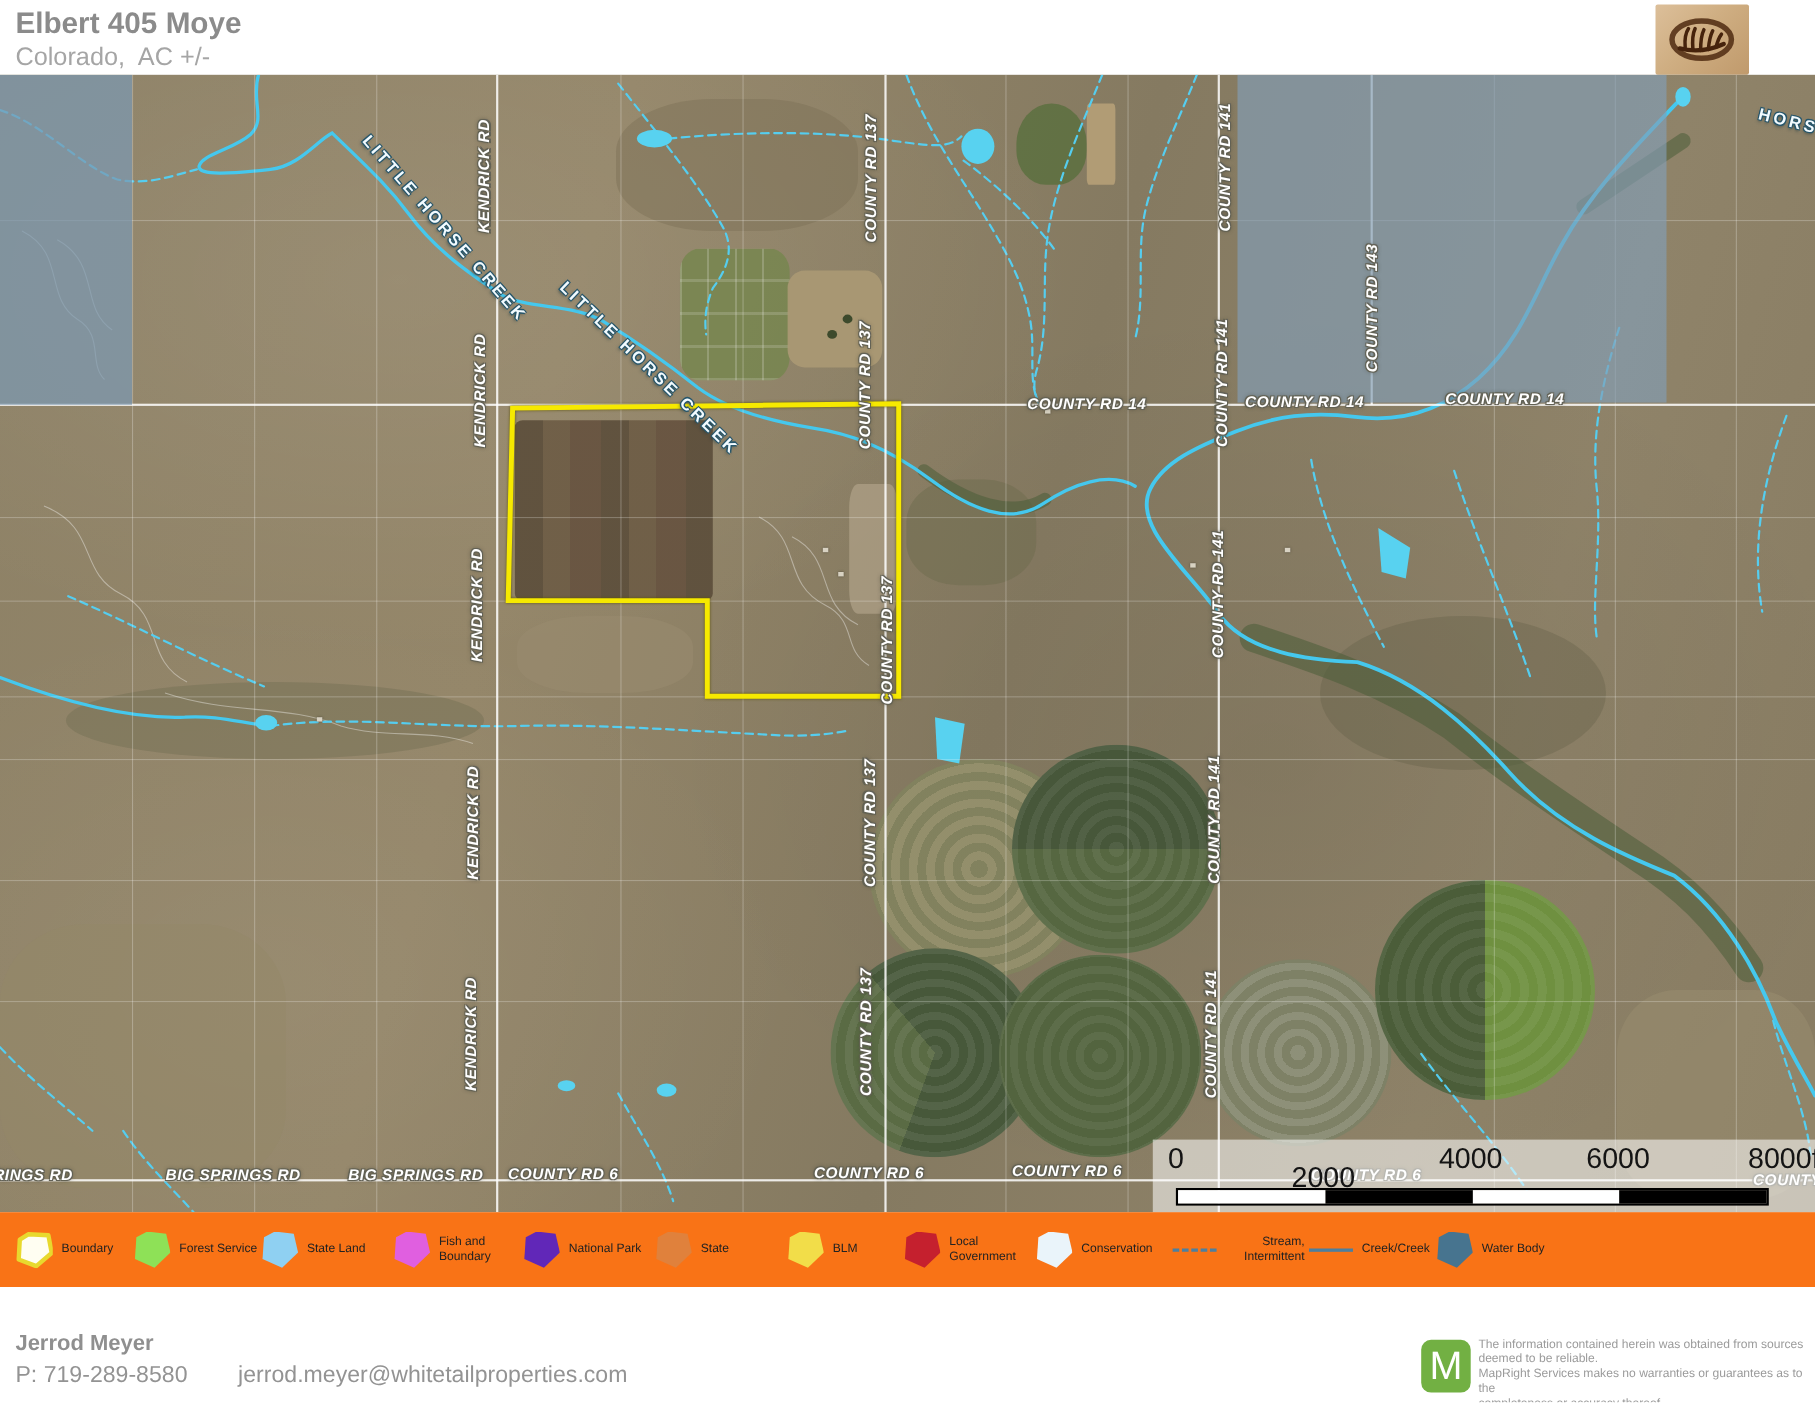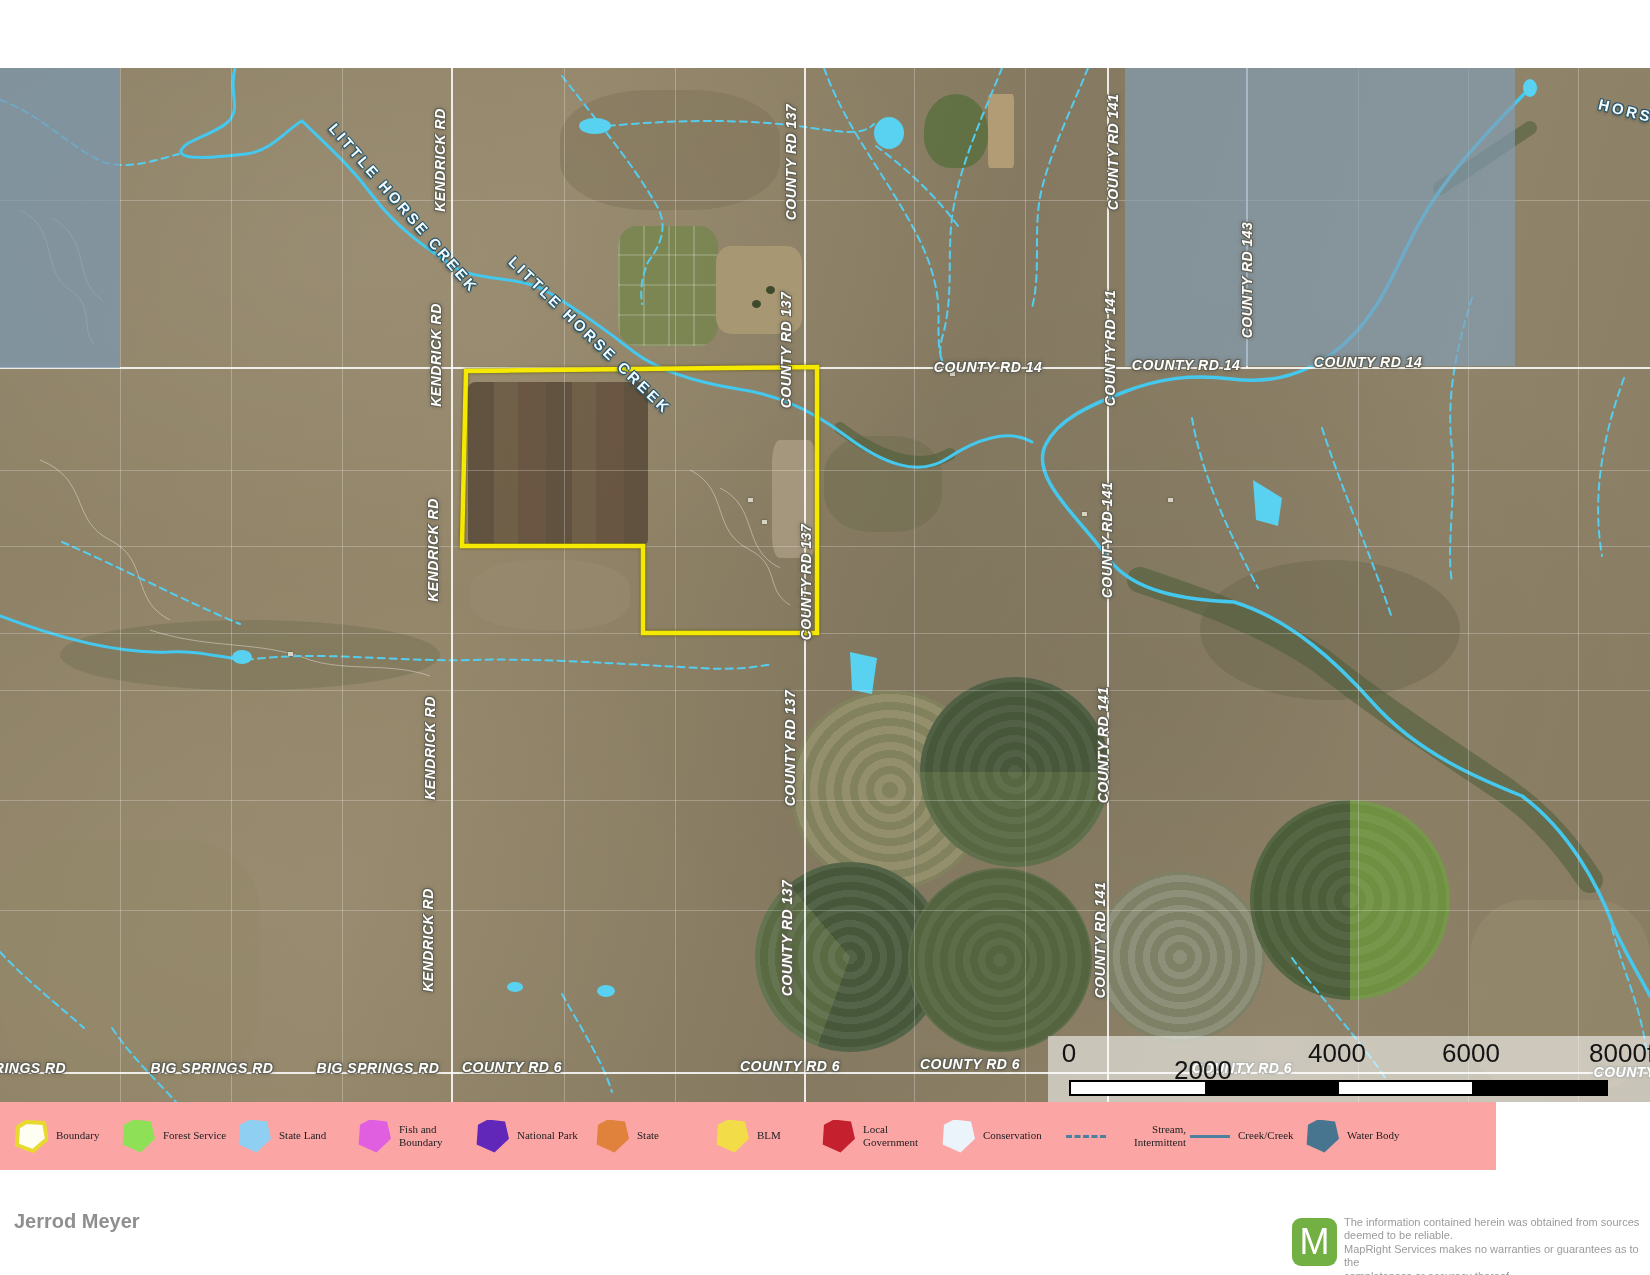--- a/index.html
+++ b/index.html
@@ -34,39 +34,50 @@
           text-shadow:-1px -1px 0 #27566b,1px -1px 0 #27566b,-1px 1px 0 #27566b,1px 1px 0 #27566b,0 2px 3px rgba(18,48,60,.7);}
   .fdot{width:5px;height:4px;background:#d8d2c2;box-shadow:0 0 2px rgba(60,55,40,.8);}
   .tdot{width:9px;height:8px;border-radius:50%;background:#3d4a2c;}
   
   .scalebox{left:1048px;top:968px;width:602px;height:66px;background:rgba(255,255,255,.55);}
   .scalebox *{position:absolute;}
   .stick{transform:translateX(-50%);top:2px;font-size:26px;color:#141414;white-space:nowrap;}
   .sbar{left:21px;top:44px;width:535px;height:12px;border:2px solid #000;display:flex;}
   .sseg{position:static;height:100%;flex:1;}
   
-  .legend{position:absolute;left:0;top:1102px;width:1496px;height:68px;background:#fca5a5;font-family:Liberation Serif, serif;}
+  .legend{position:absolute;left:0;top:1102px;width:1650px;height:68px;background:#f97316;}
   .litem{position:absolute;top:12px;display:flex;align-items:center;gap:8px;height:44px;}
   .pent{width:33px;height:33px;clip-path:polygon(36% 0%,88% 6%,100% 58%,56% 100%,2% 76%,6% 16%);flex:0 0 auto;}
   .lline{width:40px;height:0;flex:0 0 auto;}
   .llabel{font-size:11px;color:#222;line-height:1.2;width:72px;}
   
   .ftr{position:absolute;left:0;top:1170px;width:1650px;height:105px;background:#fff;}
   .agent{position:absolute;left:14px;top:40px;font-size:20px;font-weight:bold;color:#8f8f8f;}
   .contact{position:absolute;left:14px;top:68px;font-size:21px;color:#939393;}
   .contact .email{margin-left:46px;}
   .maplogo{position:absolute;left:1292px;top:48px;width:45px;height:48px;background:#72b043;border-radius:9px;
            color:#fff;font-size:36px;font-weight:400;display:flex;align-items:center;justify-content:center;}
   .disc{position:absolute;left:1344px;top:46px;width:310px;font-size:11px;color:#9b9b9b;line-height:1.22;white-space:pre-line;}
 </style>
 </head>
 <body>
 
 <div class="page">
 
+  <div class="hdr">
+    <div class="hdr-title">Elbert 405 Moye</div>
+    <div class="hdr-sub">Colorado,  AC +/-</div>
+    <div class="brandlogo">
+      <svg width="85" height="64" viewBox="0 0 85 64">
+        <ellipse cx="42" cy="32" rx="27" ry="17" fill="none" stroke="#4f2a10" stroke-width="5" opacity=".85"></ellipse>
+        <path d="M22,40 Q42,45 62,36" fill="none" stroke="#46230c" stroke-width="4" stroke-linecap="round"></path>
+        <path d="M27,39 Q26,28 30,22 M34,41 Q33,28 36,22 M41,42 Q41,29 44,23 M48,41 Q49,30 52,24 M55,39 Q57,31 60,27" fill="none" stroke="#46230c" stroke-width="3.2" stroke-linecap="round"></path>
+      </svg>
+    </div>
+  </div>
 
   <div class="map">
 
     <div style="left:0;top:0;width:100%;height:100%">
       <div class="patch" style="left:560px;top:22px;width:220px;height:120px;background:#7d7258;opacity:.5;border-radius:40%"></div>
       <div class="patch" style="left:618px;top:158px;width:100px;height:120px;opacity:.85;background:repeating-linear-gradient(90deg,rgba(255,255,255,.22) 0 2px,transparent 2px 25px),repeating-linear-gradient(0deg,rgba(255,255,255,.18) 0 2px,transparent 2px 30px),#77864f;"></div>
       <div class="patch" style="left:716px;top:178px;width:86px;height:88px;background:#ab9974;opacity:.9"></div>
       <div class="tdot" style="left:752px;top:232px"></div>
       <div class="tdot" style="left:766px;top:218px"></div>
       <div class="patch" style="left:924px;top:26px;width:64px;height:74px;background:#5c7040;opacity:.85;border-radius:50% 50% 42% 42%"></div>
@@ -278,20 +289,23 @@
         <div class="llabel">Creek/Creek</div>
       </div>
       <div class="litem" style="left: 1306px;">
         <div class="pent" style="background: rgb(71, 116, 143);"></div>
         <div class="llabel">Water Body</div>
       </div>
     </div>
 
   <div class="ftr">
     <div class="agent">Jerrod Meyer</div>
+    <div class="contact">
+      <span>P: 719-289-8580</span><span class="email">jerrod.meyer@whitetailproperties.com</span>
+    </div>
     <div class="maplogo">
         <span>M</span>
       </div>
     <div class="disc">The information contained herein was obtained from sources
 deemed to be reliable.
  MapRight Services makes no warranties or guarantees as to the
 completeness or accuracy thereof.</div>
   </div>
 
 </div>

